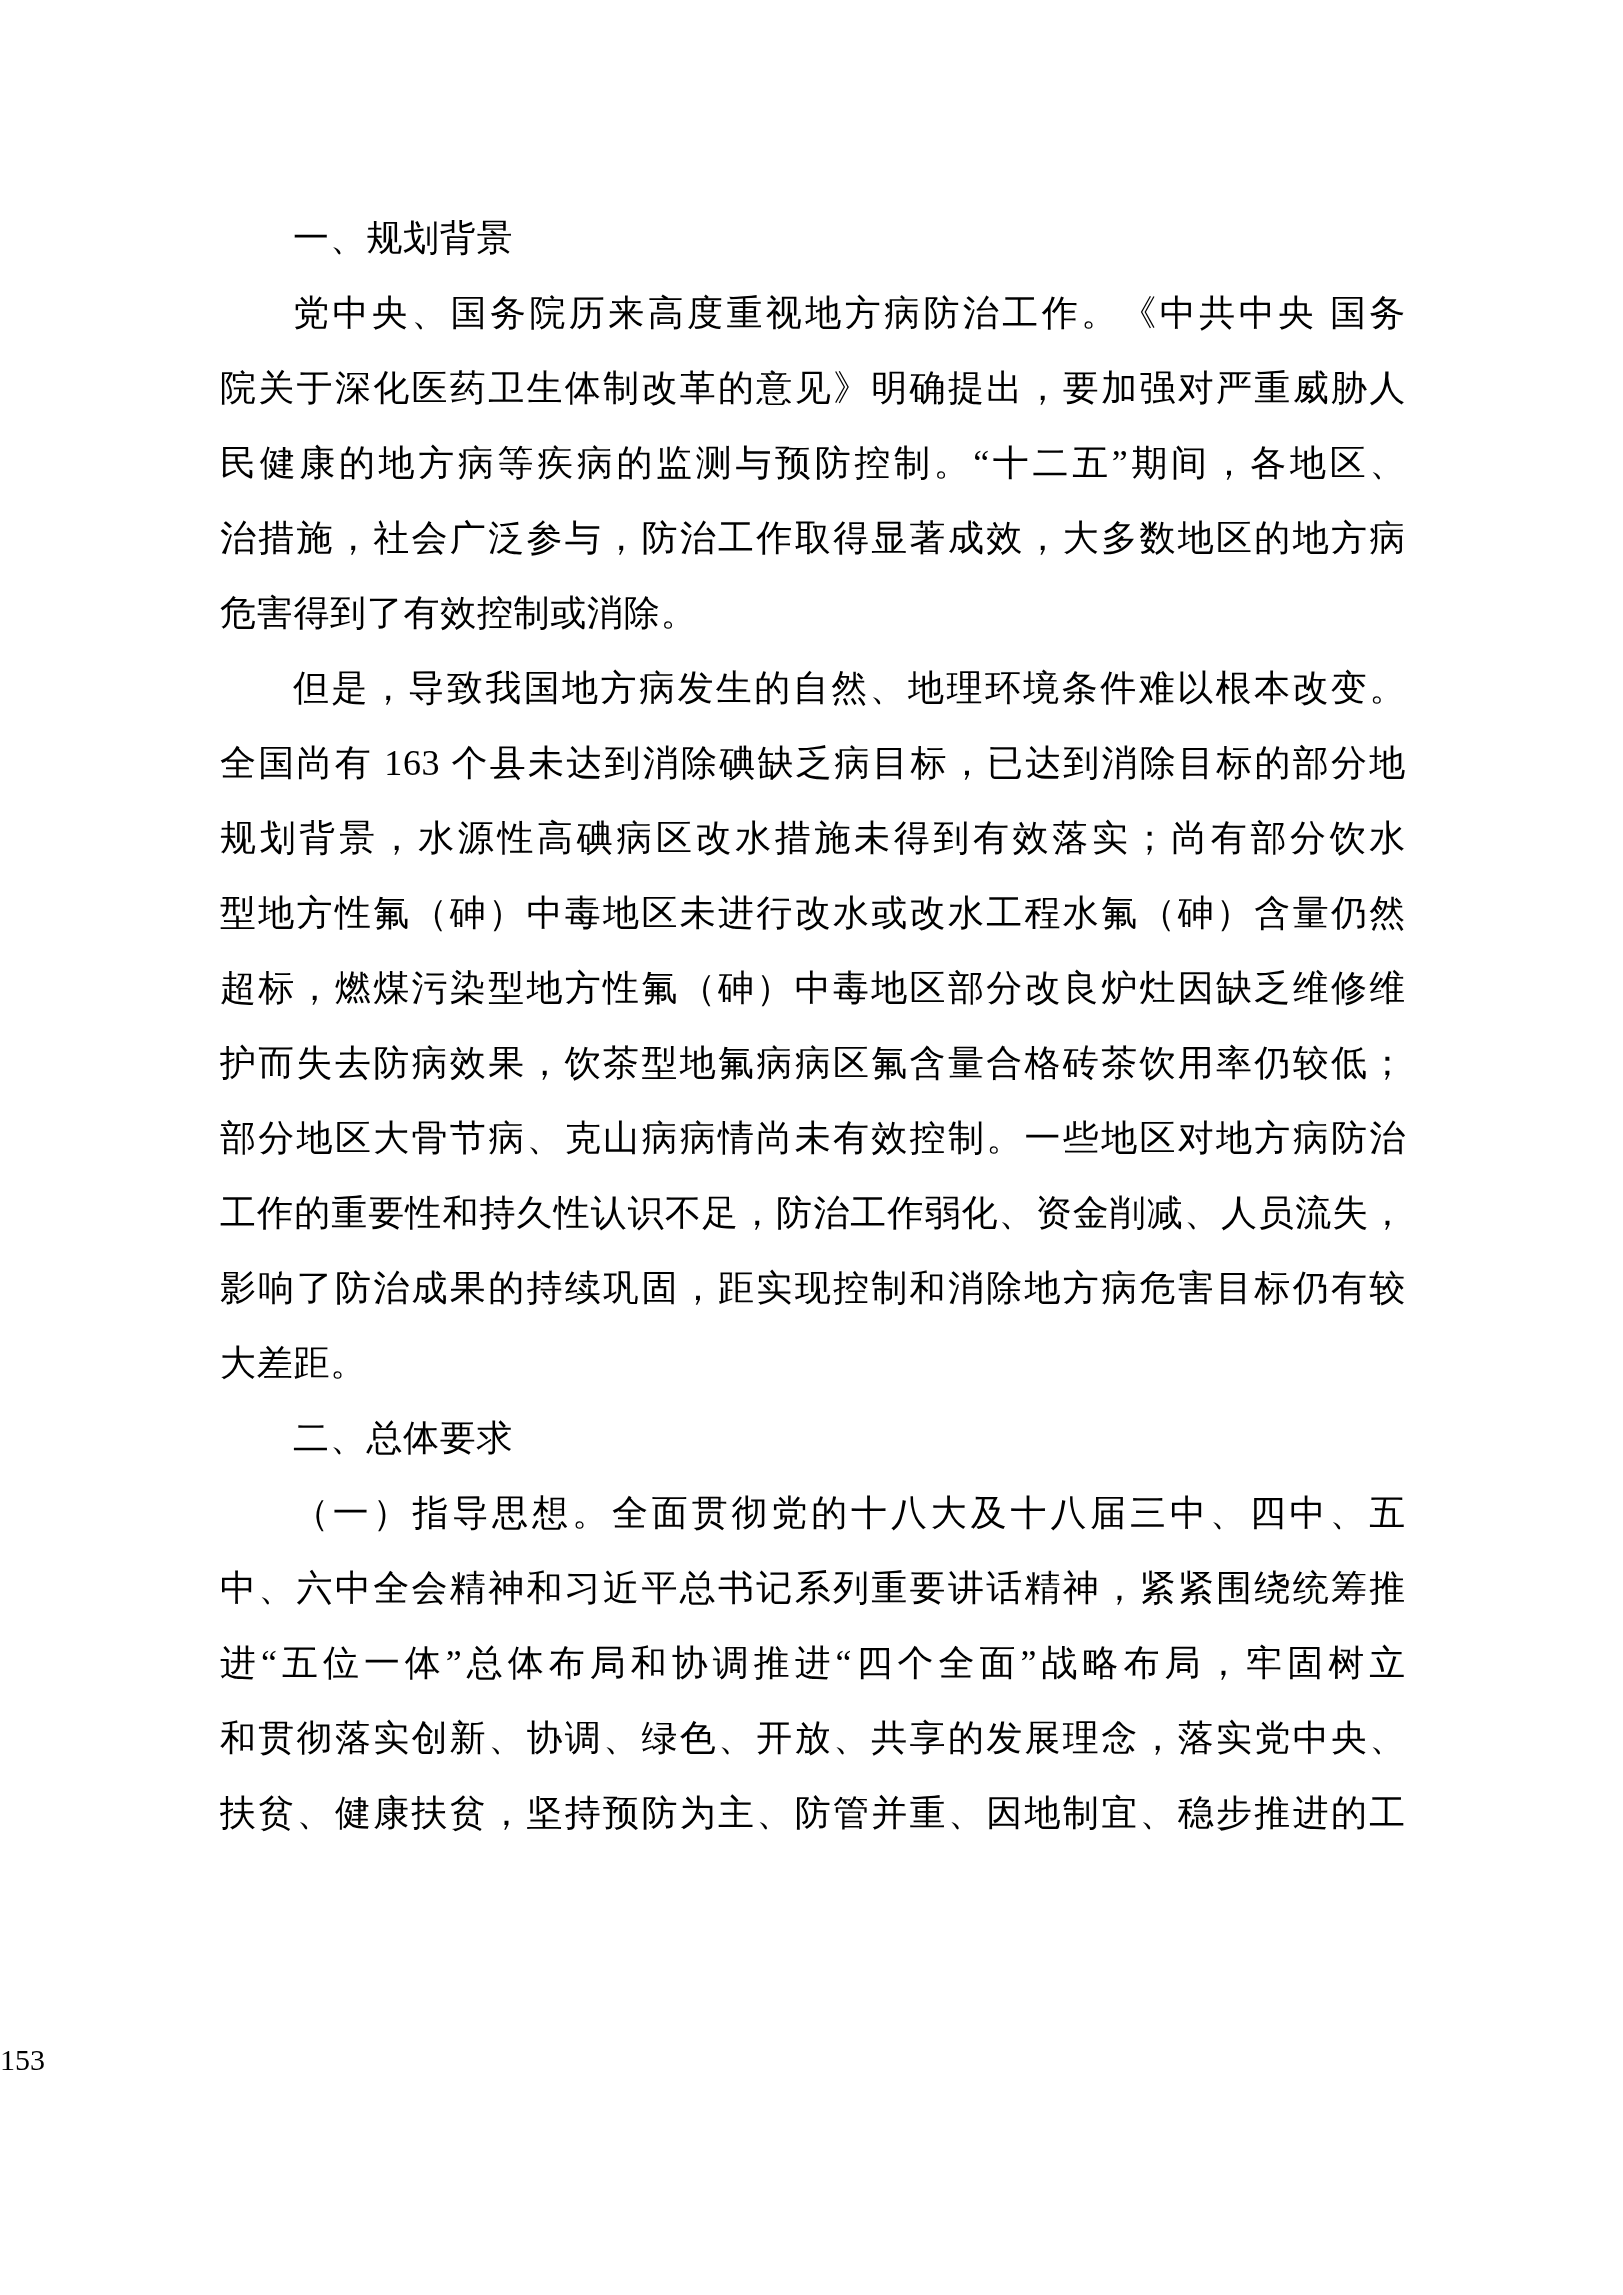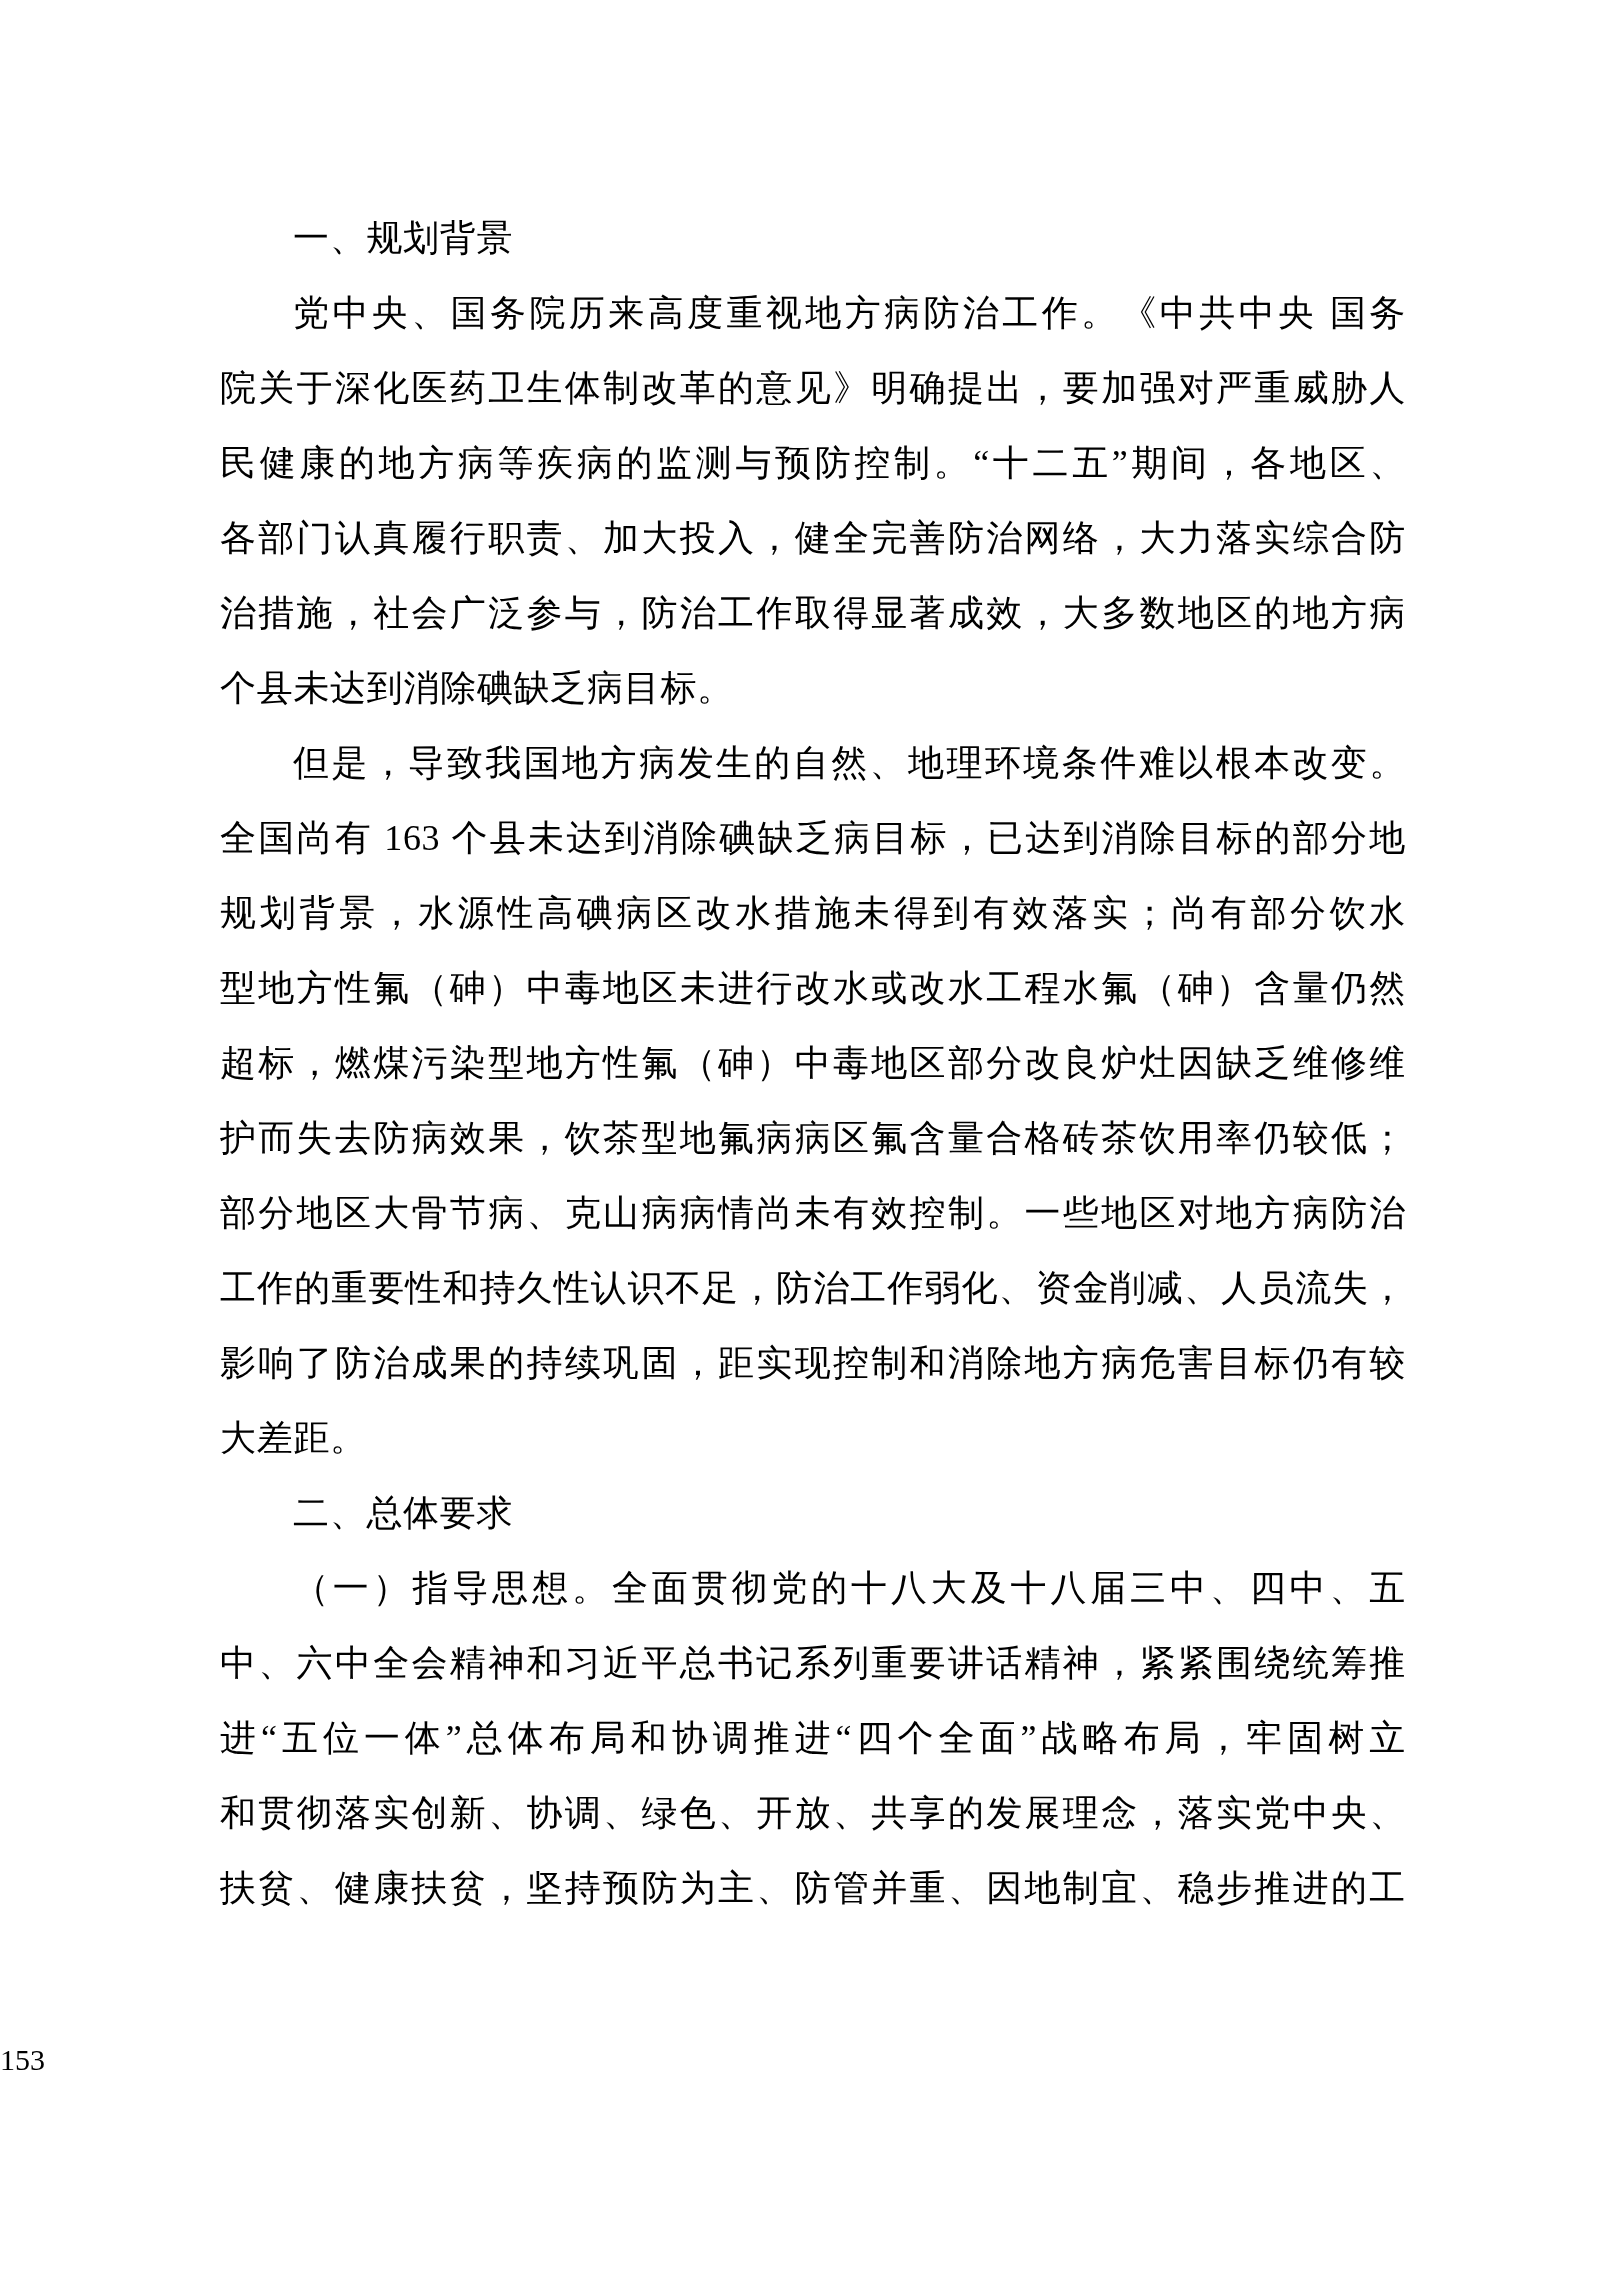--- a/index.html
+++ b/index.html
@@ -57,23 +57,22 @@
 </style>
 </head>
 <body>
 
 <div class="page">
   <div class="content" id="doc-content">
       <div class="line indent">一、规划背景</div>
       <div class="line indent fill">党中央、国务院历来高度重视地方病防治工作。《中共中央 国务</div>
       <div class="line fill">院关于深化医药卫生体制改革的意见》明确提出，要加强对严重威胁人</div>
       <div class="line fill">民健康的地方病等疾病的监测与预防控制。“十二五”期间，各地区、</div>
-      <div class="line fill">各部门认真履行职责、加大投入，健全完善防治网络，大力落实综合防</div>
       <div class="line fill">治措施，社会广泛参与，防治工作取得显著成效，大多数地区的地方病</div>
-      <div class="line">个县未达到消除碘缺乏病目标。</div>
+      <div class="line">危害得到了有效控制或消除。</div>
       <div class="line indent fill">但是，导致我国地方病发生的自然、地理环境条件难以根本改变。</div>
       <div class="line fill">全国尚有 163 个县未达到消除碘缺乏病目标，已达到消除目标的部分地</div>
       <div class="line fill">规划背景，水源性高碘病区改水措施未得到有效落实；尚有部分饮水</div>
       <div class="line fill">型地方性氟（砷）中毒地区未进行改水或改水工程水氟（砷）含量仍然</div>
       <div class="line fill">超标，燃煤污染型地方性氟（砷）中毒地区部分改良炉灶因缺乏维修维</div>
       <div class="line fill">护而失去防病效果，饮茶型地氟病病区氟含量合格砖茶饮用率仍较低；</div>
       <div class="line fill">部分地区大骨节病、克山病病情尚未有效控制。一些地区对地方病防治</div>
       <div class="line fill">工作的重要性和持久性认识不足，防治工作弱化、资金削减、人员流失，</div>
       <div class="line fill">影响了防治成果的持续巩固，距实现控制和消除地方病危害目标仍有较</div>
       <div class="line">大差距。</div>

